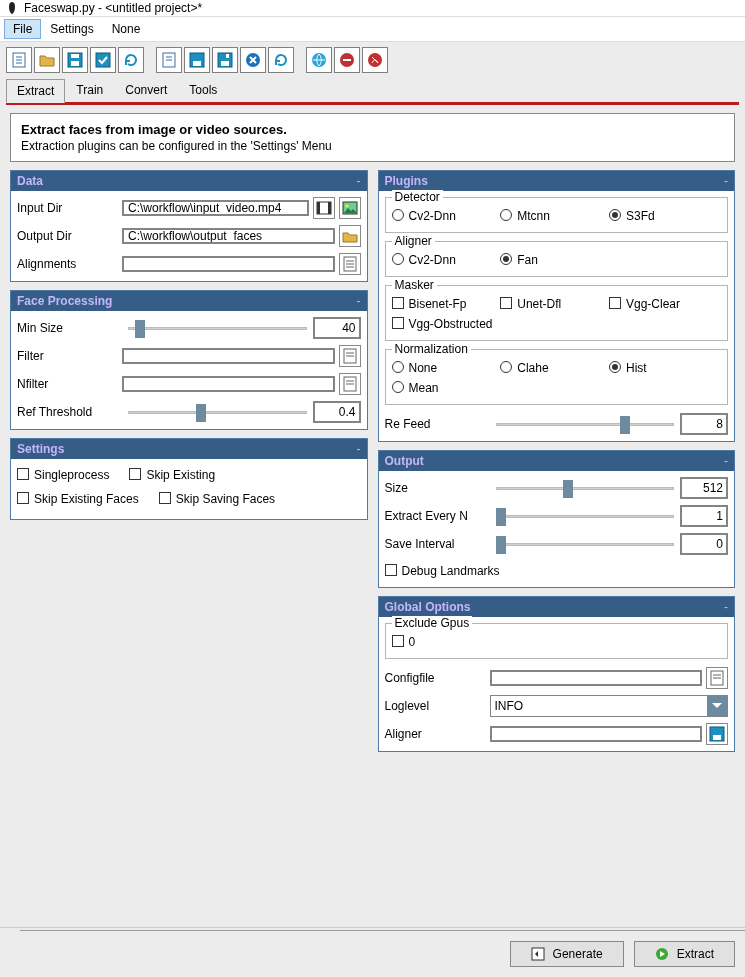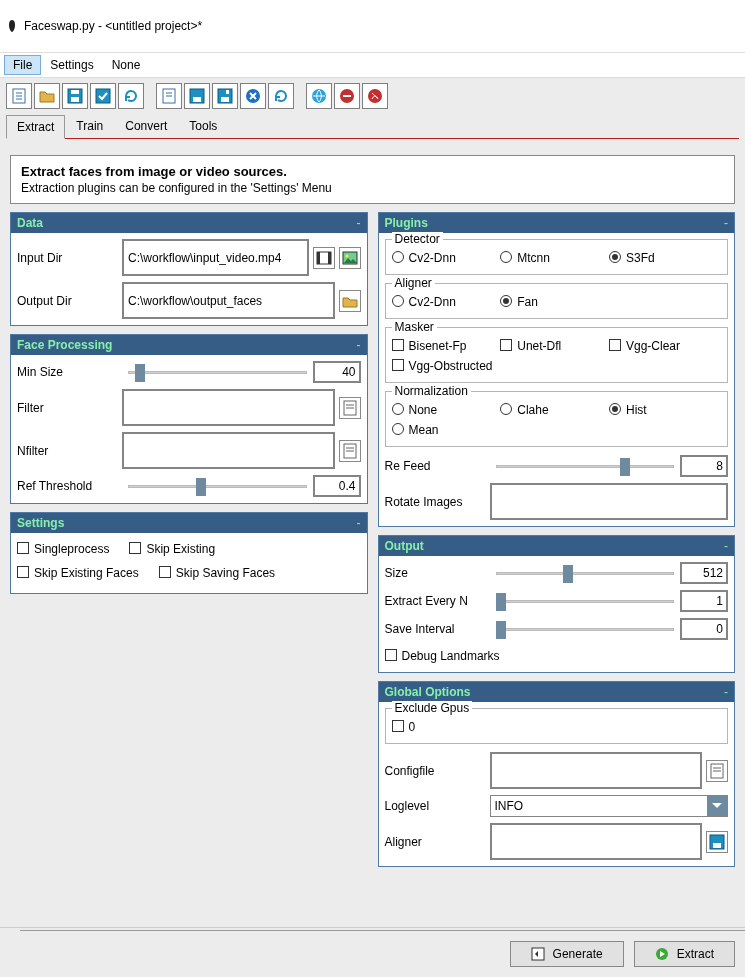--- a/index.html
+++ b/index.html
@@ -1,41 +1,41 @@
 <!DOCTYPE html>
 <html><head>
 <meta charset="utf-8">
 <style>
 * { box-sizing: border-box; margin: 0; padding: 0; font-family: "Segoe UI", Tahoma, sans-serif; font-size: 12px; }
 body { background: #ECECEC; width: 745px; height: 977px; overflow: hidden; display:flex; flex-direction:column; }
-.titlebar { background: #fff; padding: 19px 6px; display: flex; align-items: center; gap: 6px; border-bottom: 1px solid #ddd; font-size: 12px; }
+.titlebar { background: #fff; padding: 1px 6px; display: flex; align-items: center; gap: 6px; border-bottom: 1px solid #ddd; font-size: 12px; }
 .titlebar .logo { width: 12px; height: 14px; }
 .menubar { background: #fff; padding: 2px 4px; display: flex; gap: 0; border-bottom: 1px solid #ddd; }
 .menubar .menu-item { padding: 2px 8px; cursor: default; border: 1px solid transparent; }
 .menubar .menu-item.active { border: 1px solid #7AACE0; background: #CDE6F7; }
 .toolbar { background: #ECECEC; padding: 5px 6px; display: flex; gap: 2px; align-items: center; }
 .toolbar .tool-btn { width: 26px; height: 26px; border: 1px solid #808080; display: flex; align-items: center; justify-content: center; background: #fff; }
 .toolbar .sep { width: 8px; }
 .tabs { display: flex; padding: 0 6px; background: #ECECEC; }
 .tab { padding: 4px 10px; border: 1px solid transparent; cursor: default; }
 .tab.active { background: #ECECEC; border: 1px solid #999; border-bottom: 1px solid #ECECEC; position: relative; top: 1px; }
-.tab-content-wrap { border-top: 1px solid #b91c1c; margin: 0 6px; padding-top: 16px; padding-bottom: 8px; flex: 1; overflow: hidden; }
+.tab-content-wrap { border-top: 3px solid #b91c1c; margin: 0 6px; padding-top: 8px; padding-bottom: 8px; flex: 1; overflow: hidden; }
 .desc-box { background: #fff; border: 1px solid #888; margin: 0 4px 8px 4px; padding: 8px 10px; }
 .desc-box .title { font-weight: bold; font-size: 13px; margin-bottom: 2px; }
 .columns { display: flex; gap: 10px; padding: 0 4px; }
 .col { flex: 1; display: flex; flex-direction: column; gap: 8px; }
 .panel { border: 1px solid #4F7AA6; background: #fff; }
-.panel-header { background: #355D85; color: #86efac; font-weight: bold; padding: 3px 6px; display: flex; justify-content: space-between; align-items: center; font-size:12px; }
+.panel-header { background: #355D85; color: #c4b5fd; font-weight: bold; padding: 3px 6px; display: flex; justify-content: space-between; align-items: center; font-size:12px; }
 .panel-header .collapse { font-weight: normal; }
 .panel-body { padding: 6px; }
 .row { display: flex; align-items: center; margin-bottom: 6px; min-height: 22px; }
 .row:last-child { margin-bottom: 0; }
 .row .lbl { width: 105px; font-size: 12px; }
 .row .ctrl { flex: 1; display: flex; align-items: center; gap: 4px; }
-input[type=text].txt { border: 2px solid #848484; height: 37px; padding: 1px 4px; font-size: 12px; width: 100%; }
+input[type=text].txt { border: 2px solid #848484; height: 16px; padding: 1px 4px; font-size: 12px; width: 100%; }
 .icon-btn { width: 22px; height: 22px; border: 1px solid #888; display: flex; align-items: center; justify-content: center; background: #fff; flex-shrink:0; }
 .fieldset { border: 1px solid #B5B5B5; padding: 8px 6px 6px 6px; margin-bottom: 8px; position: relative; }
 .fieldset:last-child { margin-bottom: 0; }
 .fieldset .legend { position: absolute; top: -8px; left: 6px; background: #fff; padding: 0 3px; font-size: 12px; }
 .radio-row, .check-row { display: flex; flex-wrap: wrap; }
 .radio-item, .check-item { width: 33%; display: flex; align-items: flex-start; gap: 5px; padding: 3px 0; font-size: 12px; }
 .check-item.half { width: 50%; }
 .radio { width: 12px; height: 12px; border: 1px solid #333; border-radius: 50%; display: flex; align-items: center; justify-content: center; flex-shrink:0;}
 .radio.checked::after { content: ""; width: 6px; height: 6px; background: #333; border-radius: 50%; }
 .check { width: 12px; height: 12px; border: 1px solid #333; flex-shrink:0; display:flex; align-items:center; justify-content:center; }
@@ -205,20 +205,34 @@
             <div class="lbl">Output Dir</div>
             <div class="ctrl">
               <input type="text" class="txt" value="C:\workflow\output_faces" style="">
               <div class="icon-btn">
                   <svg width="16" height="14">
                     <path d="M1 4h5l2 2h7v7H1z" fill="#E2B44A" stroke="#9b7a27"></path>
                   </svg>
                 </div>
             </div>
           </div>
+          <div class="row">
+            <div class="lbl">Alignments</div>
+            <div class="ctrl">
+              <input type="text" class="txt" value="" style="">
+              <div class="icon-btn">
+                  <svg width="14" height="16">
+                    <rect x="1" y="1" width="12" height="14" fill="#fff" stroke="#666"></rect>
+                    <line x1="3" y1="5" x2="11" y2="5" stroke="#666"></line>
+                    <line x1="3" y1="8" x2="11" y2="8" stroke="#666"></line>
+                    <line x1="3" y1="11" x2="11" y2="11" stroke="#666"></line>
+                  </svg>
+                </div>
+            </div>
+          </div>
         </div>
       </div>
 
       <div class="panel">
         <div class="panel-header">
             <span>Face Processing</span>
             <span class="collapse">-</span>
           </div>
         <div class="panel-body">
           <div class="row slider-row">
@@ -375,26 +389,20 @@
                 </div>
             </div>
           </div>
           <div class="row slider-row">
             <div class="lbl">Re Feed</div>
             <div class="slider">
                 <div class="track"></div>
                 <div class="thumb" style="left:70%"></div>
               </div>
             <input class="slider-num" value="8" style="">
-          </div>
-          <div class="row">
-            <div class="lbl">Rotate Images</div>
-            <div class="ctrl">
-                <input type="text" class="txt" value="" style="">
-              </div>
           </div>
         </div>
       </div>
 
       <div class="panel">
         <div class="panel-header">
             <span>Output</span>
             <span class="collapse">-</span>
           </div>
         <div class="panel-body">

